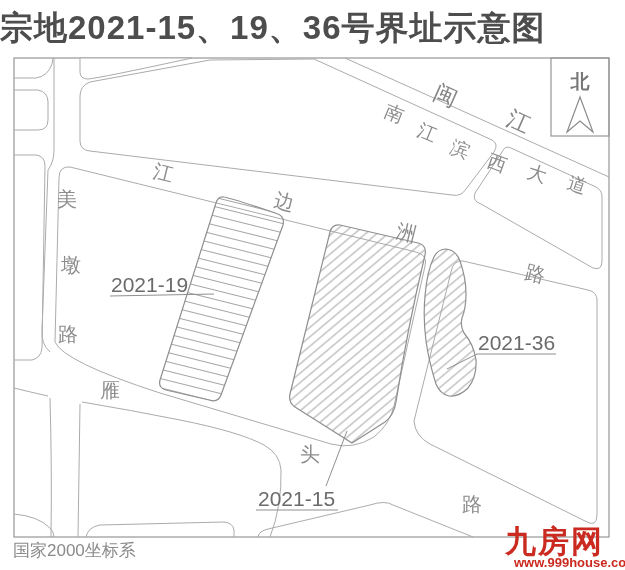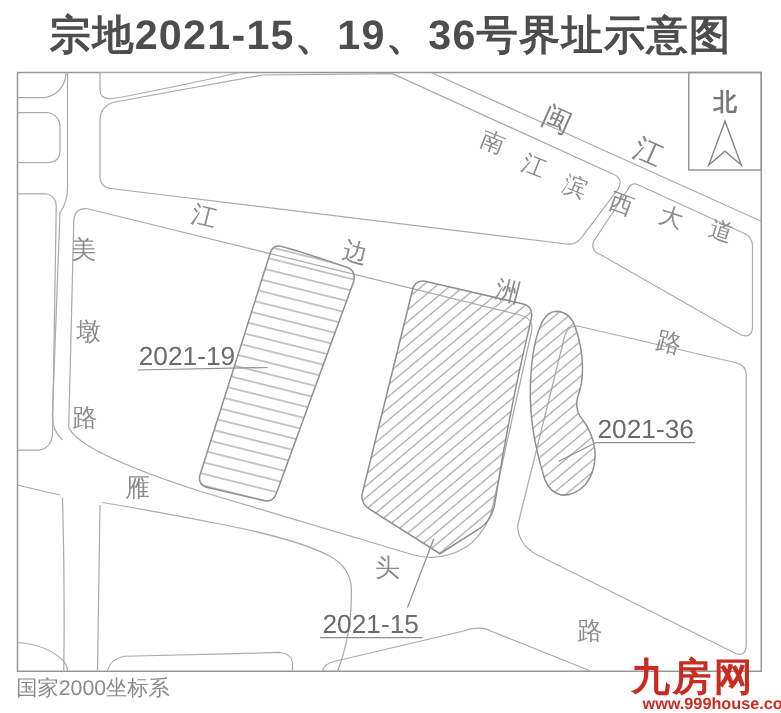--- a/index.html
+++ b/index.html
@@ -1,18 +1,18 @@
 <!DOCTYPE html>
 <html><head>
 <meta charset="utf-8">
 <style>
   html,body{margin:0;padding:0;background:#ffffff;}
   .page{position:relative;width:625px;height:570px;background:#ffffff;overflow:hidden;
         font-family:"Liberation Sans",sans-serif;}
-  .page-title{position:absolute;top:6px;left:0;width:625px;text-align:center;
+  .page-title{position:absolute;top:6px;left:0;width:625px;text-align:left;
         font-size:33px;font-weight:bold;color:#4d4d4d;letter-spacing:1px;
         font-family:"Liberation Sans",sans-serif;white-space:nowrap;}
   svg{position:absolute;top:0;left:0;}
   svg text{font-family:"Liberation Sans",sans-serif;}
   .road-char{fill:#8c8c8c;font-size:20px;}
   .road-char-a{fill:#8c8c8c;font-size:19px;}
   .river-char{fill:#858585;font-size:23px;}
   .parcel-label{fill:#6b6b6b;font-size:21px;}
   .coord-note{fill:#8a8a8a;font-size:17px;}
   .north-char{fill:#777;font-size:19px;font-weight:bold;}

